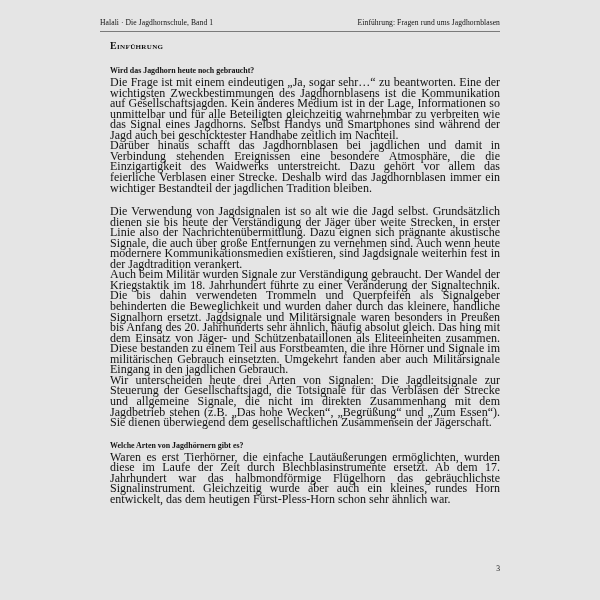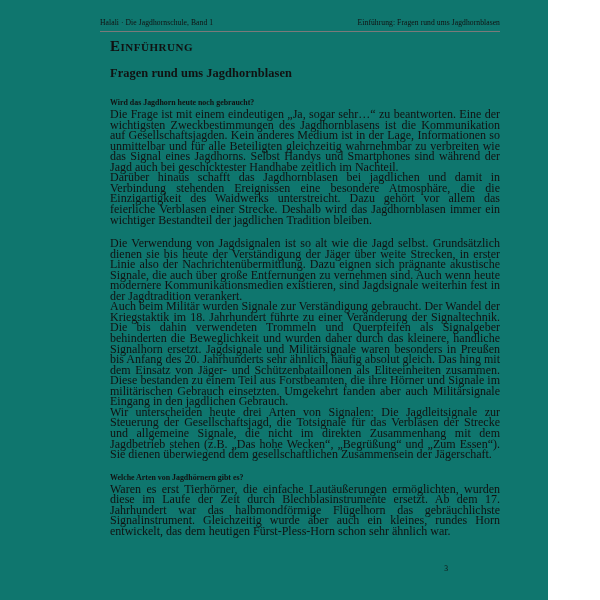--- a/index.html
+++ b/index.html
@@ -11,23 +11,23 @@
     width: 600px;
     height: 600px;
     overflow: hidden;
     font-family: "Liberation Serif", "DejaVu Serif", serif;
     color: #111111;
     -webkit-font-smoothing: antialiased;
   }
 
   .page {
     position: relative;
-    width: 548px;
+    width: 600px;
     height: 600px;
-    background: #0f766e;
+    background: #e5e5e5;
     box-sizing: border-box;
   }
 
   
   .running-head {
     position: absolute;
     left: 100px;
     top: 18px;
     width: 400px;
     display: flex;
@@ -44,21 +44,21 @@
 
   
   .content {
     position: absolute;
     left: 110px;
     top: 40px;
     width: 390px;
   }
 
   .chapter-label {
-    font-size: 15px;
+    font-size: 10px;
     font-variant: small-caps;
     font-weight: 600;
     letter-spacing: 0.035em;
     margin: 0 0 14px 0;
     line-height: 12px;
   }
 
   .chapter-title {
     font-size: 12.4px;
     font-weight: bold;
@@ -106,21 +106,20 @@
 
   <div class="running-head">
     <span class="rh-left">Halali · Die Jagdhornschule, Band 1</span>
     <span class="rh-right">Einführung: Fragen rund ums Jagdhornblasen</span>
   </div>
 
   <div class="content">
 
     <div class="chapter-label">Einführung</div>
 
-    <h1 class="chapter-title">Fragen rund ums Jagdhornblasen</h1>
 
     <div class="section">
       <h2 class="section-heading">Wird das Jagdhorn heute noch gebraucht?</h2>
       <p class="para">Die Frage ist mit einem eindeutigen „Ja, sogar sehr…“ zu beantworten. Eine der wichtigsten Zweckbestimmungen des Jagdhornblasens ist die Kommunikation auf Gesellschaftsjagden. Kein anderes Medium ist in der Lage, Informationen so unmittelbar und für alle Beteiligten gleichzeitig wahrnehmbar zu verbreiten wie das Signal eines Jagdhorns. Selbst Handys und Smartphones sind während der Jagd auch bei geschicktester Handhabe zeitlich im Nachteil.</p>
       <p class="para">Darüber hinaus schafft das Jagdhornblasen bei jagdlichen und damit in Verbindung stehenden Ereignissen eine besondere Atmosphäre, die die Einzigartigkeit des Waidwerks unterstreicht. Dazu gehört vor allem das feierliche Verblasen einer Strecke. Deshalb wird das Jagdhornblasen immer ein wichtiger Bestandteil der jagdlichen Tradition bleiben.</p>
     </div>
 
     <div class="section">
       <p class="para">Die Verwendung von Jagdsignalen ist so alt wie die Jagd selbst. Grundsätzlich dienen sie bis heute der Verständigung der Jäger über weite Strecken, in erster Linie also der Nachrichtenübermittlung. Dazu eignen sich prägnante akustische Signale, die auch über große Entfernungen zu vernehmen sind. Auch wenn heute modernere Kommunikationsmedien existieren, sind Jagdsignale weiterhin fest in der Jagdtradition verankert.</p>
       <p class="para">Auch beim Militär wurden Signale zur Verständigung gebraucht. Der Wandel der Kriegstaktik im 18. Jahrhundert führte zu einer Veränderung der Signaltechnik. Die bis dahin verwendeten Trommeln und Querpfeifen als Signalgeber behinderten die Beweglichkeit und wurden daher durch das kleinere, handliche Signalhorn ersetzt. Jagdsignale und Militärsignale waren besonders in Preußen bis Anfang des 20. Jahrhunderts sehr ähnlich, häufig absolut gleich. Das hing mit dem Einsatz von Jäger- und Schützenbataillonen als Eliteeinheiten zusammen. Diese bestanden zu einem Teil aus Forstbeamten, die ihre Hörner und Signale im militärischen Gebrauch einsetzten. Umgekehrt fanden aber auch Militärsignale Eingang in den jagdlichen Gebrauch.</p>

